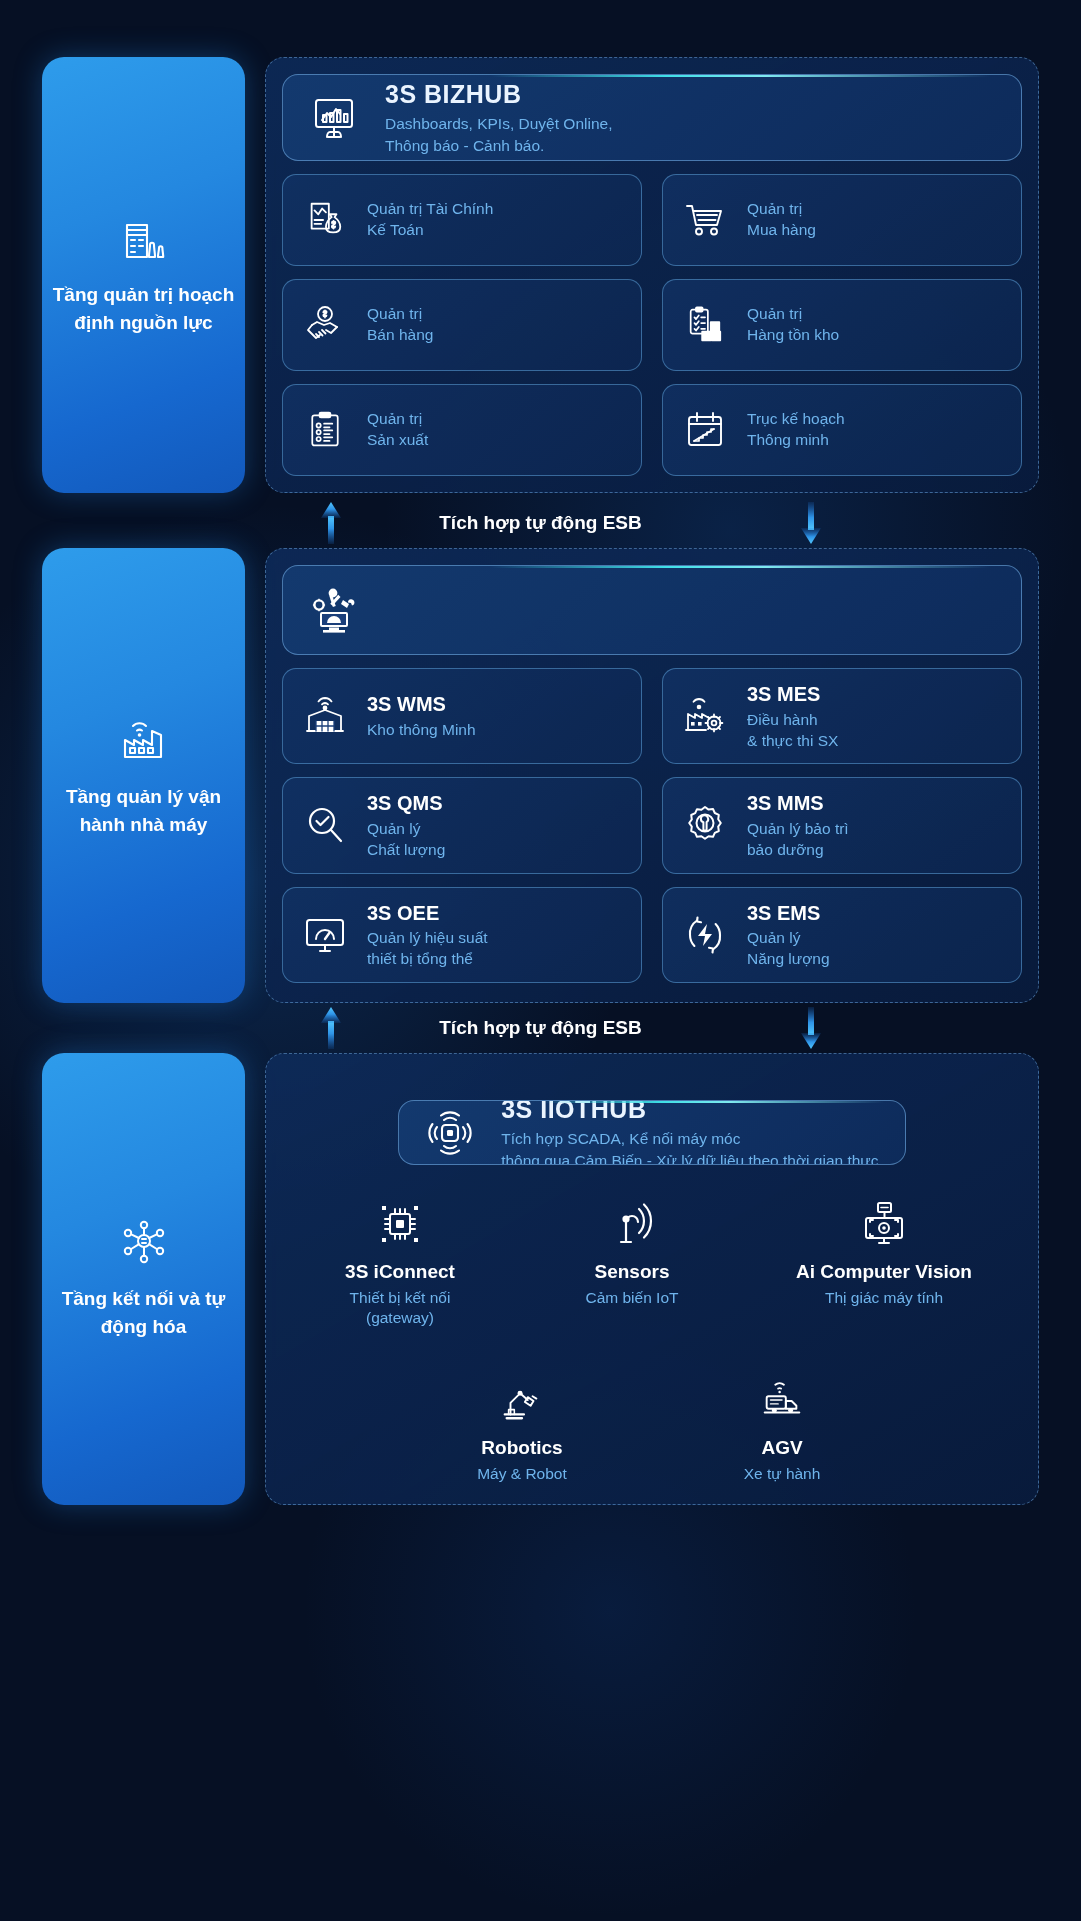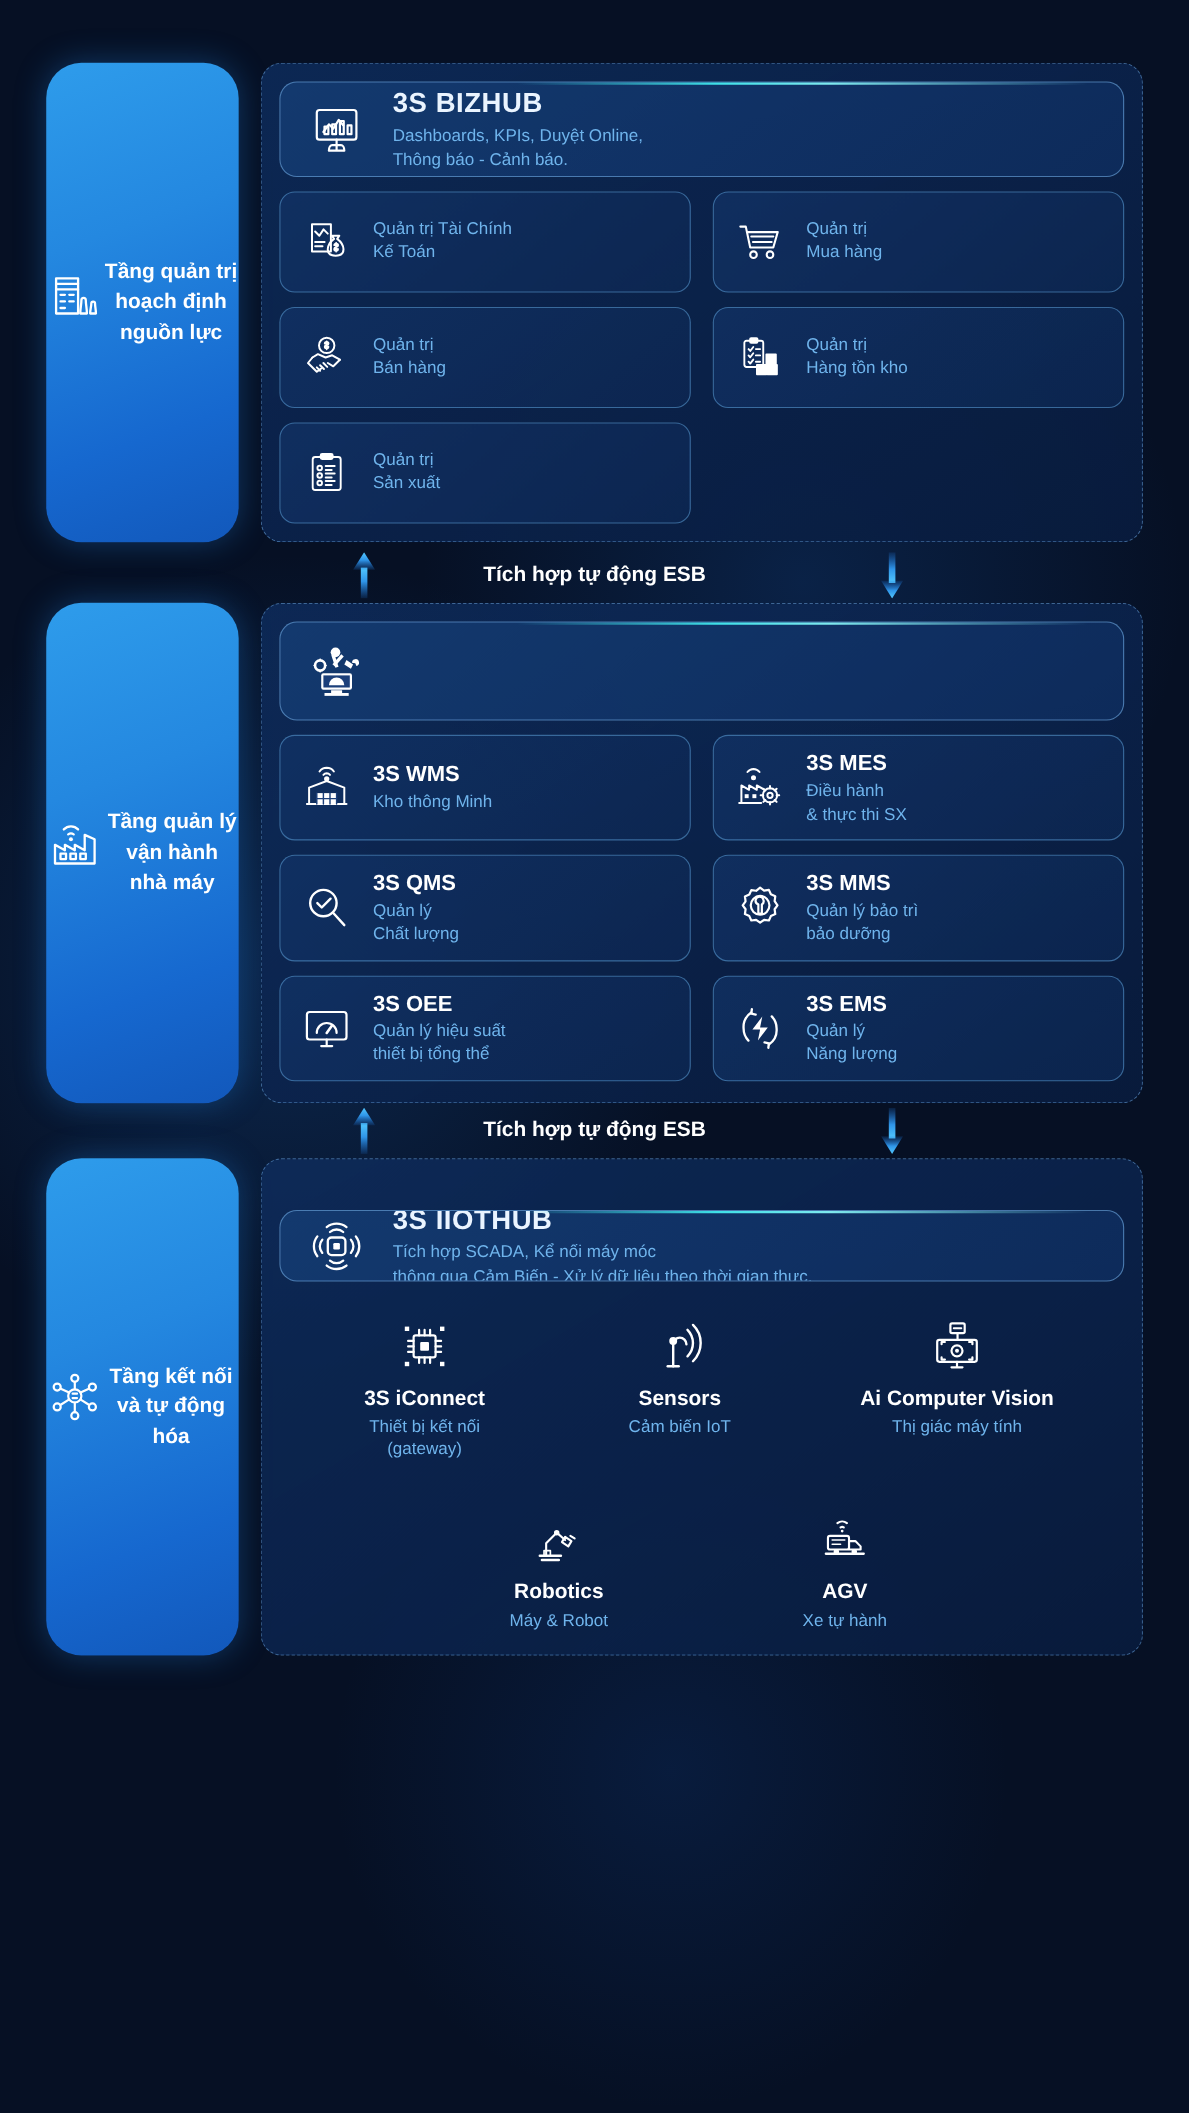--- a/index.html
+++ b/index.html
@@ -19,24 +19,24 @@
   #glow2 { width: 700px; height: 700px; left: 380px; top: 180px;
     background: radial-gradient(circle, rgba(20,80,160,0.28) 0%, rgba(6,16,36,0) 70%); }
   #glow3 { width: 620px; height: 620px; left: 300px; top: 1300px;
     background: radial-gradient(circle, rgba(18,70,150,0.22) 0%, rgba(6,16,36,0) 70%); }
 
   .wrap { position: relative; width: 1081px; height: 1921px; }
 
   
   .tier { position: absolute; display: flex; gap: 20px; left: 42px; }
   .tier-label {
-    width: 175px;
-    border-radius: 32px;
+    width: 203px;
+    border-radius: 22px;
     background: linear-gradient(160deg, #2e9ceb 0%, #2488e0 35%, #1668cf 75%, #1258bb 100%);
-    display: flex; flex-direction: row;
+    display: flex; flex-direction: column;
     align-items: center; justify-content: center;
     color: #ffffff; text-align: center;
     box-shadow: 0 0 28px rgba(32,130,220,0.35);
     flex: none;
   }
   .tier-label .ico { margin-bottom: 16px; }
   .tier-label .txt { font-size: 19px; font-weight: bold; line-height: 1.45; }
 
   .tier-body {
     flex: 1;
@@ -230,20 +230,35 @@
               <circle cx="15" cy="32" r="2.3"></circle>
               <path d="M21 15h9M21 19h6M21 22.5h9M21 26.5h6M21 30h9M21 34h6"></path>
             </svg>
           </span>
           <span class="m-text">
             <span class="m-title">Quản trị</span>
             <span class="m-sub" style="white-space:pre-line">Sản xuất</span>
           </span>
         </div>
 
+        <div class="mod-card">
+          <span class="m-ico">
+            <svg width="44" height="44" viewBox="0 0 44 44" fill="none" stroke="#fff" stroke-width="1.9" stroke-linecap="round" stroke-linejoin="round">
+              <rect x="6" y="9" width="32" height="28" rx="2.5"></rect>
+              <path d="M6 16h32"></path>
+              <path d="M14 5v8M30 5v8"></path>
+              <path d="M11 33l20-12" stroke-width="1.6"></path>
+              <path d="M11 33h5v-3h4v-3h4v-3h4v-3h3" stroke-width="1.7"></path>
+            </svg>
+          </span>
+          <span class="m-text">
+            <span class="m-title">Trục kế hoạch</span>
+            <span class="m-sub" style="white-space:pre-line">Thông minh</span>
+          </span>
+        </div>
 
       </div>
     </div>
   </div>
 
   <div class="esb" style="top:500px;">
     <span class="arrow" style="left:278px;">
       <svg width="22" height="42" viewBox="0 0 22 42">
         <defs>
             <linearGradient id="upg1" x1="0" y1="1" x2="0" y2="0">
@@ -461,21 +476,21 @@
           <circle cx="10" cy="34" r="3.2"></circle>
           <circle cx="26" cy="42" r="3.2"></circle>
           <path d="M26 11.2V18M31.2 21l7.6-3.6M31.4 27.4l7.4 4.6M20.8 21l-7.6-3.6M20.6 27.4L13.2 32M26 30v8.8"></path>
           <path d="M24 22h4M24 26h4"></path>
         </svg>
       </span>
       <span class="txt">Tầng kết nối
 và tự động hóa</span>
     </div>
 
-    <div class="tier-body" style="padding:18px 16px 20px;">
+    <div class="tier-body" style="padding:18px 16px 20px;align-items:center;">
 
       <div class="hdr-card" style="margin-top:28px;">
         <span class="hc-ico">
           <svg width="54" height="54" viewBox="0 0 54 54" fill="none" stroke="#fff" stroke-width="2.1" stroke-linecap="round" stroke-linejoin="round">
             <rect x="19" y="19" width="16" height="16" rx="3.5"></rect>
             <rect x="24" y="24" width="6" height="6" rx="1.2" fill="#fff" stroke="none"></rect>
             <path d="M21 14a9 9 0 0 1 12 0M18 9.5a14.5 14.5 0 0 1 18 0"></path>
             <path d="M21 40a9 9 0 0 0 12 0M18 44.5a14.5 14.5 0 0 0 18 0"></path>
             <path d="M14 21a9 9 0 0 0 0 12M9.5 18a14.5 14.5 0 0 0 0 18"></path>
             <path d="M40 21a9 9 0 0 1 0 12M44.5 18a14.5 14.5 0 0 1 0 18"></path>

